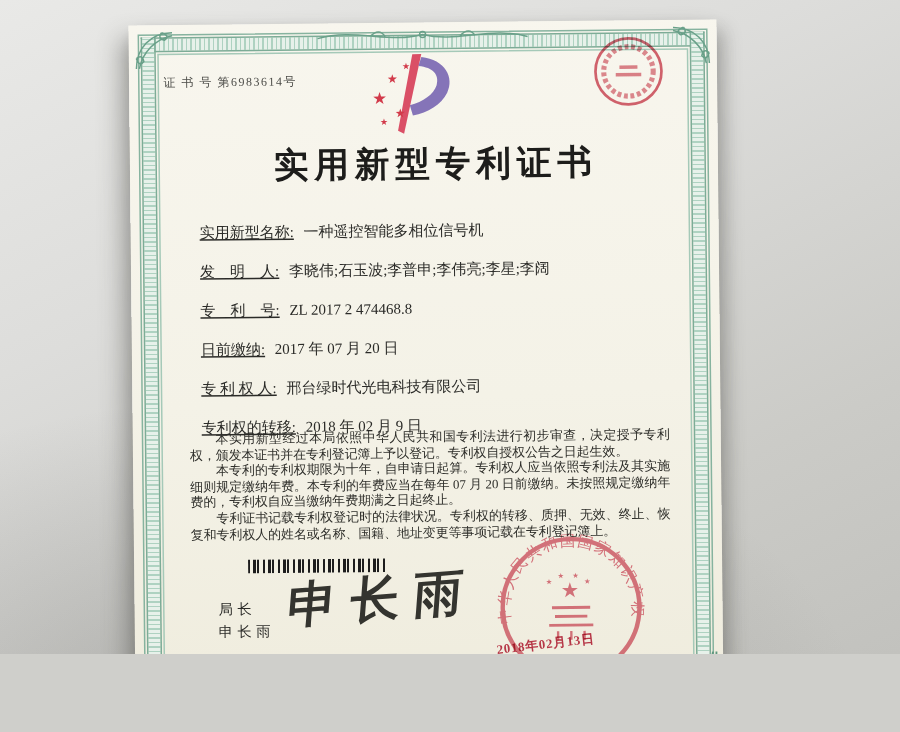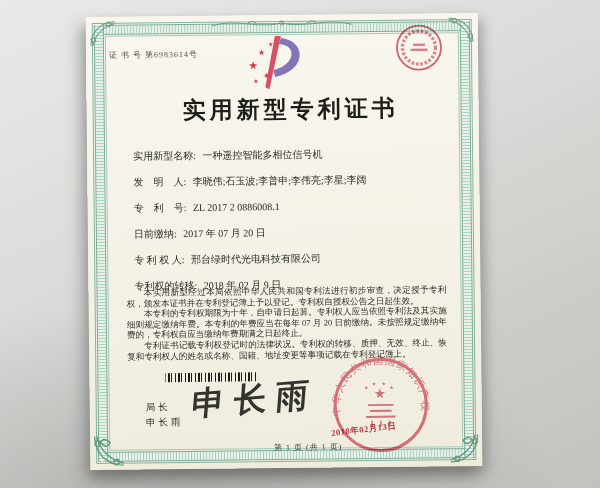--- a/index.html
+++ b/index.html
@@ -1,16 +1,16 @@
 <!DOCTYPE html>
 <html><head>
 <meta charset="utf-8">
 <style>
   html,body{margin:0;padding:0;background:#cfcfcb;}
-  .stage{position:relative;width:600px;height:488px;overflow:hidden;
+  .stage{position:relative;width:600px;height:436px;overflow:hidden;
     background:linear-gradient(155deg,#e9e9e7 0%,#dddddb 35%,#cbcbc7 75%,#c2c2be 100%);
     font-family:"Liberation Serif","DejaVu Serif",serif;}
   .backdrop-shade{position:absolute;inset:0;
     background:radial-gradient(120% 90% at 30% 110%, rgba(90,90,88,.28) 0%, rgba(90,90,88,0) 55%);}
   .paper{position:absolute;left:88px;top:15px;width:392px;height:453px;
     background:linear-gradient(178deg,#f8f6ee 0%,#f4f2e7 55%,#efecdd 100%);
     transform:rotate(-0.6deg);
     box-shadow:-5px 9px 16px rgba(70,70,66,.45), 5px 7px 12px rgba(70,70,66,.28);}
   
   .frame-line-outer{position:absolute;inset:6px;border:1px solid #86b39f;}
@@ -29,21 +29,21 @@
   .corner.bl{left:1px;bottom:1px;transform:scaleY(-1);width:36px;height:36px;}
   .corner.br{right:1px;bottom:1px;transform:scale(-1,-1);width:34px;height:34px;}
   .top-ornament{position:absolute;left:50%;top:1px;transform:translateX(-50%);}
   
   .cert-no{position:absolute;left:23px;top:33px;font-size:8px;color:#4c4c48;letter-spacing:1px;}
   .logo{position:absolute;left:158px;top:16px;width:66px;height:66px;}
   .title{position:absolute;left:0;right:0;top:79px;text-align:center;padding-left:16px;
     font-size:23px;font-weight:bold;letter-spacing:4px;color:#1d1d1b;}
   .fields{position:absolute;left:46px;top:127px;right:26px;}
   .field-row{font-size:10px;line-height:26px;color:#2b2b28;white-space:nowrap;}
-  .field-label{color:#2b2b28;}
+  .field-label{color:#2b2b28;text-decoration:underline;}
   .field-value{margin-left:4px;}
   .paras{position:absolute;left:38px;right:34px;top:271px;}
   .paras p{margin:0;font-size:8.6px;line-height:10.6px;text-align:justify;text-indent:2em;color:#2e2e2a;}
   .barcode{position:absolute;left:76px;top:357px;width:92px;height:9px;
     background:repeating-linear-gradient(90deg,#1d1d1d 0 1px,transparent 1px 3px,#1d1d1d 3px 5px,transparent 5px 6px,#1d1d1d 6px 7px,transparent 7px 10px);}
   .officer{position:absolute;left:56px;top:384px;font-size:9.5px;line-height:15px;letter-spacing:3px;color:#2c2c29;}
   .signature{position:absolute;left:102px;top:362px;font-size:33px;letter-spacing:9px;color:#34342f;
     font-weight:600;transform:rotate(-4deg) skewX(-9deg);white-space:nowrap;}
   .seal{position:absolute;left:242px;top:342px;width:98px;height:98px;mix-blend-mode:multiply;opacity:.93;}
   .seal-date{position:absolute;left:241px;top:410px;font-size:8.6px;font-weight:bold;color:#c23b51;
@@ -105,21 +105,21 @@
       <div class="field-row">
         <span class="field-label">实用新型名称:</span>
         <span class="field-value">一种遥控智能多相位信号机</span>
       </div>
       <div class="field-row">
         <span class="field-label">发　明　人:</span>
         <span class="field-value">李晓伟;石玉波;李普申;李伟亮;李星;李阔</span>
       </div>
       <div class="field-row">
         <span class="field-label">专　利　号:</span>
-        <span class="field-value">ZL 2017 2 0886008.1</span>
+        <span class="field-value">ZL 2017 2 474468.8</span>
       </div>
       <div class="field-row">
         <span class="field-label">日前缴纳:</span>
         <span class="field-value">2017 年 07 月 20 日</span>
       </div>
       <div class="field-row">
         <span class="field-label">专 利 权 人:</span>
         <span class="field-value">邢台绿时代光电科技有限公司</span>
       </div>
       <div class="field-row">

